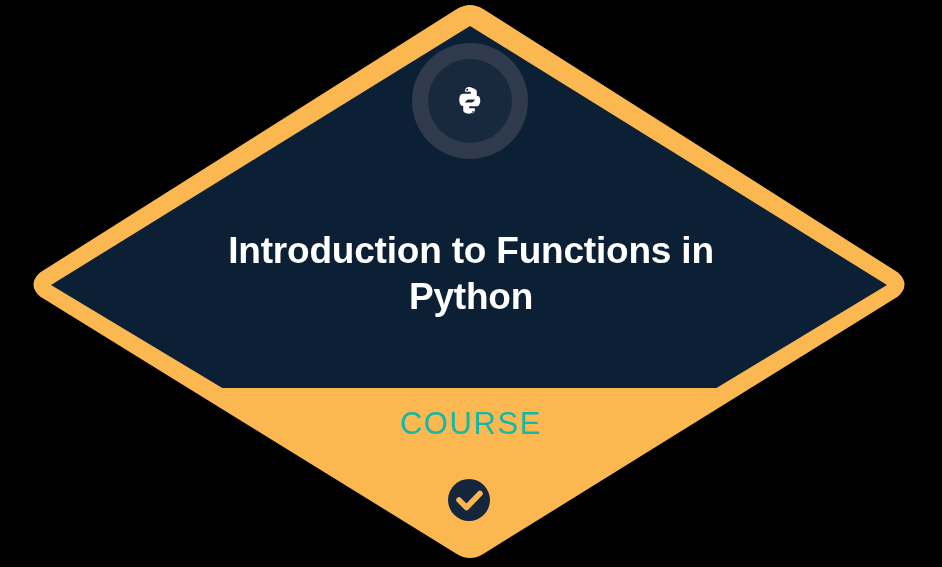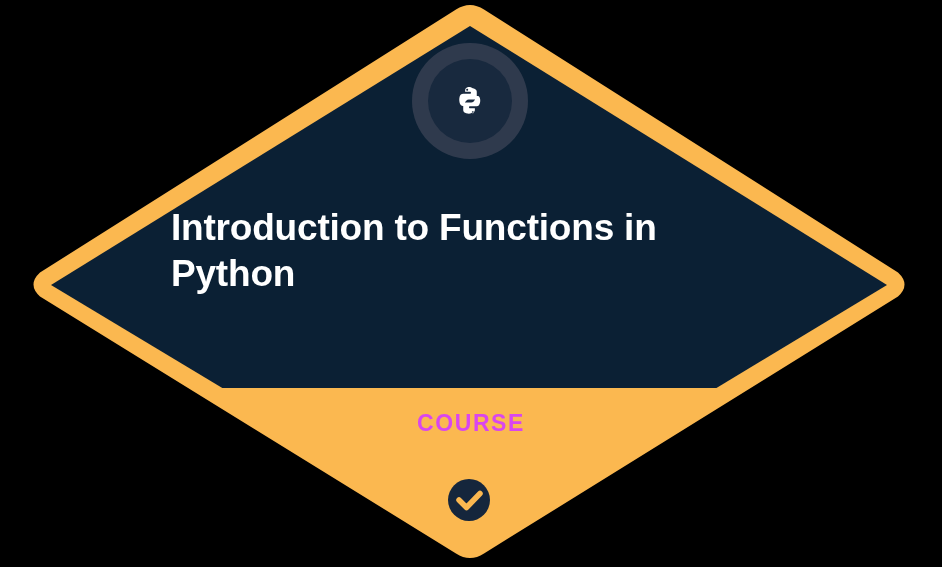--- a/index.html
+++ b/index.html
@@ -40,43 +40,44 @@
     left: 0;
     top: 0;
     width: 942px;
     height: 567px;
     pointer-events: none;
   }
 
   #course-title {
     position: absolute;
     left: 171px;
-    top: 205px;
+    top: 228px;
     width: 600px;
+    text-align: center;
     color: #FFFFFF;
     font-family: "Liberation Sans", sans-serif;
     font-size: 37px;
     font-weight: 700;
     line-height: 46px;
     letter-spacing: -0.2px;
   }
 
   #status-block {
     position: absolute;
     left: 271px;
     top: 406px;
     width: 400px;
     text-align: center;
   }
 
   .status-line {
-    color: #d946ef;
+    color: #14b8a6;
     font-family: "Liberation Sans", sans-serif;
-    font-size: 23px;
-    font-weight: 700;
+    font-size: 31px;
+    font-weight: 400;
     line-height: 35px;
     letter-spacing: 1.6px;
     text-transform: uppercase;
   }
 </style>
 </head>
 <body>
 
 <div id="badge-root">
 

